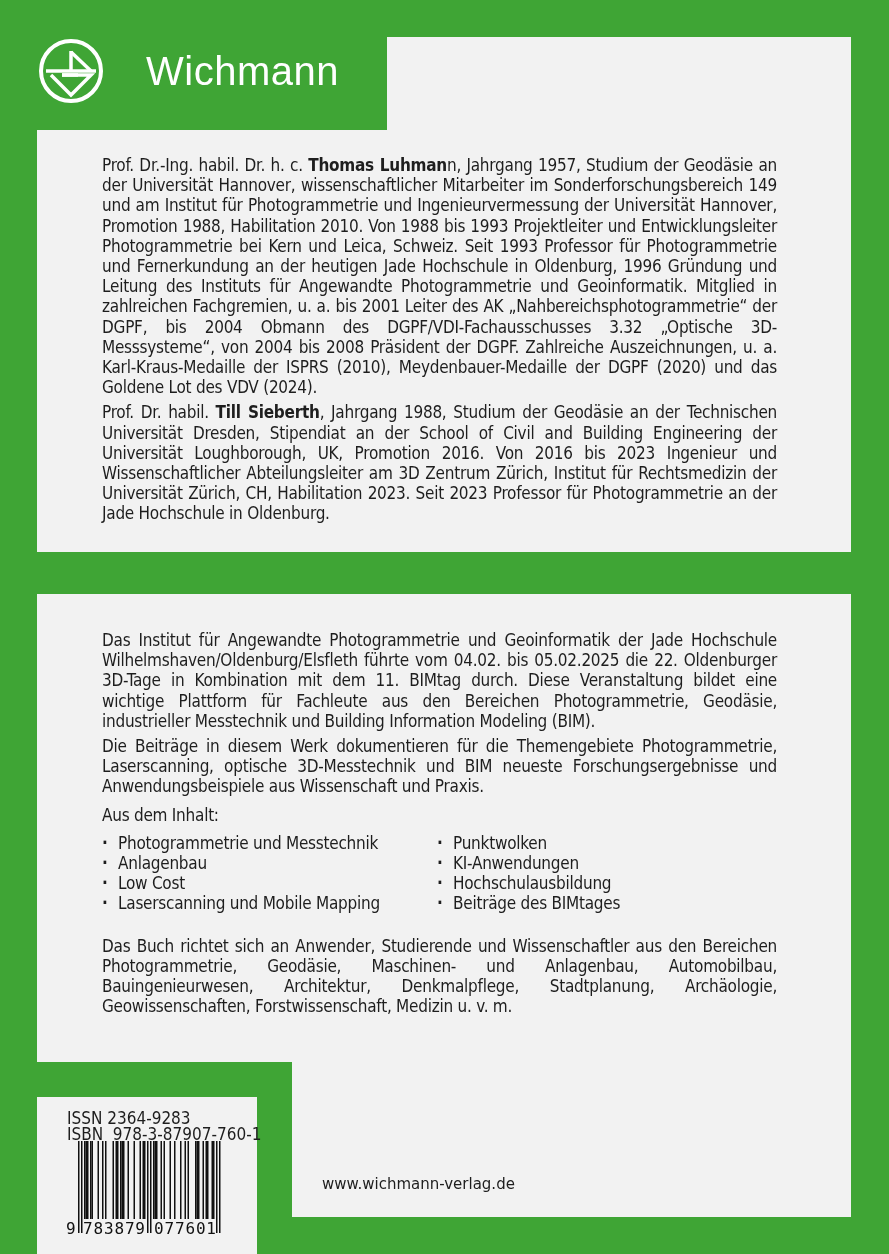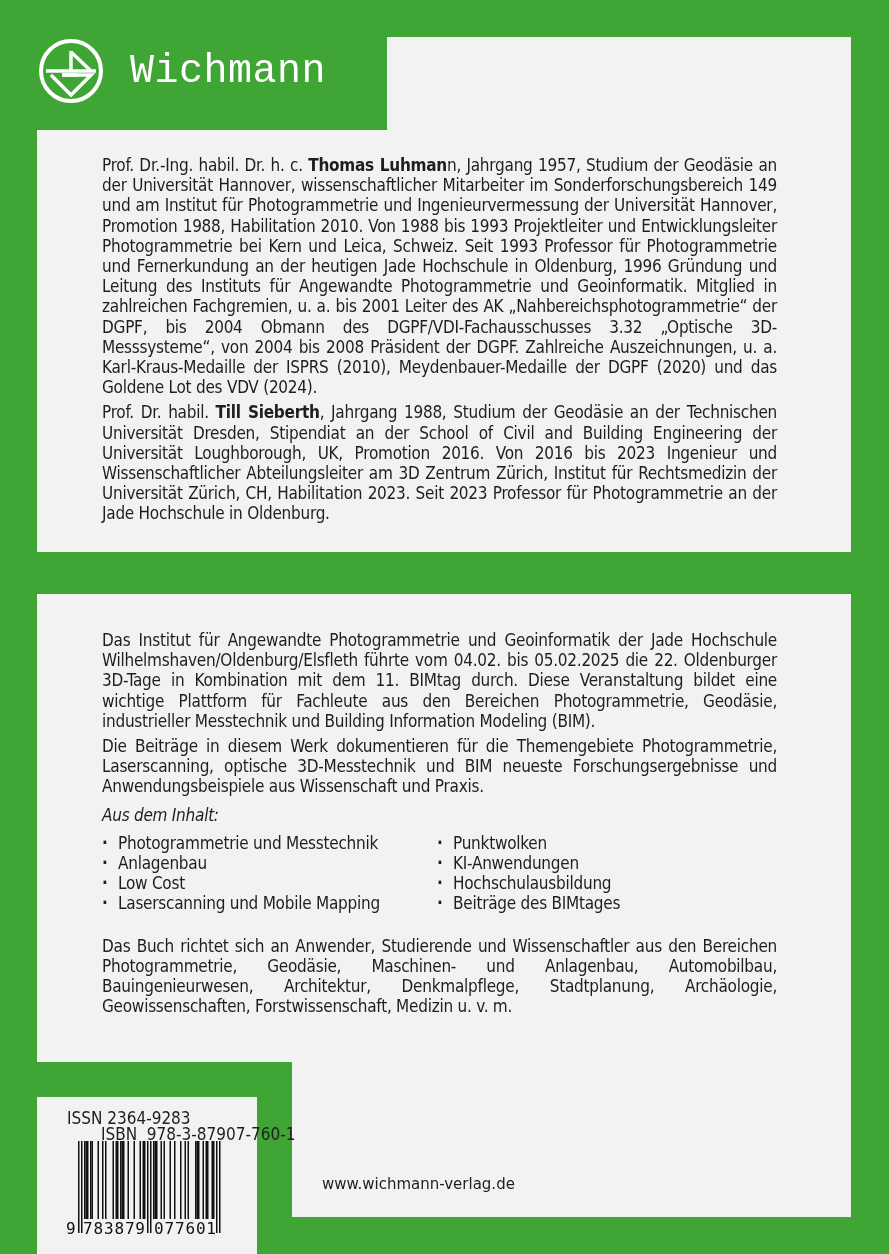--- a/index.html
+++ b/index.html
@@ -12,22 +12,22 @@
   .panel { position: absolute; background: #f2f2f2; }
   #top-main { left: 37px; top: 130px; width: 814px; height: 422px; }
   #top-notch { left: 387px; top: 37px; width: 464px; height: 94px; }
   #mid { left: 37px; top: 594px; width: 814px; height: 468px; }
   #bottom-right { left: 292px; top: 1062px; width: 559px; height: 155px; }
   #bottom-left { left: 37px; top: 1097px; width: 220px; height: 157px; }
 
   .logo { position: absolute; left: 38px; top: 38px; display: flex; align-items: center; }
   .logo svg { width: 66px; height: 66px; }
   .logo-text {
-    color: #ffffff; font-family: Liberation Mono, monospace;
-    font-size: 40px; margin-left: 26px; letter-spacing: 0.5px; font-weight: normal;
+    color: #ffffff; font-family: Liberation Sans, sans-serif;
+    font-size: 40px; margin-left: 42px; letter-spacing: 0.5px; font-weight: normal;
   }
 
   .text-block {
     position: absolute; left: 102px; width: 675px;
     font-size: 17px; line-height: 20.2px; text-align: justify;
     font-family: "DejaVu Sans Condensed", "DejaVu Sans", sans-serif;
     font-stretch: condensed;
     letter-spacing: -0.25px;
   }
   .text-block p { margin: 0 0 5px 0; }
@@ -79,40 +79,40 @@
     <span>Prof. Dr.-Ing. habil. Dr. h. c. </span><b>Thomas Luhman</b><span>n</span><span>, Jahrgang 1957, Studium der Geodäsie an der Universität Hannover, wissenschaftlicher Mitarbeiter im Sonderforschungsbereich 149 und am Institut für Photogrammetrie und Ingenieurvermessung der Universität Hannover, Promotion 1988, Habilitation 2010. Von 1988 bis 1993 Projektleiter und Entwicklungsleiter Photogrammetrie bei Kern und Leica, Schweiz. Seit 1993 Professor für Photogrammetrie und Fernerkundung an der heutigen Jade Hochschule in Oldenburg, 1996 Gründung und Leitung des Instituts für Angewandte Photogrammetrie und Geoinformatik. Mitglied in zahlreichen Fachgremien, u. a. bis 2001 Leiter des AK „Nahbereichsphotogrammetrie“ der DGPF, bis 2004 Obmann des DGPF/VDI-Fachausschusses 3.32 „Optische 3D-Messsysteme“, von 2004 bis 2008 Präsident der DGPF. Zahlreiche Auszeichnungen, u. a. Karl-Kraus-Medaille der ISPRS (2010), Meydenbauer-Medaille der DGPF (2020) und das Goldene Lot des VDV (2024).</span>
   </p>
   <p>
     <span>Prof. Dr. habil. </span><b>Till Sieberth</b><span></span><span>, Jahrgang 1988, Studium der Geodäsie an der Technischen Universität Dresden, Stipendiat an der School of Civil and Building Engineering der Universität Loughborough, UK, Promotion 2016. Von 2016 bis 2023 Ingenieur und Wissenschaftlicher Abteilungsleiter am 3D Zentrum Zürich, Institut für Rechtsmedizin der Universität Zürich, CH, Habilitation 2023. Seit 2023 Professor für Photogrammetrie an der Jade Hochschule in Oldenburg.</span>
   </p>
 </div>
 
 <div class="text-block" id="desc-block">
   <p>Das Institut für Angewandte Photogrammetrie und Geoinformatik der Jade Hochschule Wilhelmshaven/Oldenburg/Elsfleth führte vom 04.02. bis 05.02.2025 die 22. Oldenburger 3D-Tage in Kombination mit dem 11. BIMtag durch. Diese Veranstaltung bildet eine wichtige Plattform für Fachleute aus den Bereichen Photogrammetrie, Geodäsie, industrieller Messtechnik und Building Information Modeling (BIM).</p>
   <p>Die Beiträge in diesem Werk dokumentieren für die Themengebiete Photogrammetrie, Laserscanning, optische 3D-Messtechnik und BIM neueste Forschungsergebnisse und Anwendungsbeispiele aus Wissenschaft und Praxis.</p>
-  <p style="margin-top:8px;font-style:italic;">Aus dem Inhalt:</p>
+  <p style="margin-top:8px;">Aus dem Inhalt:</p>
   <div class="list-wrap">
     <ul class="list-col" id="list-left">
       <li>Photogrammetrie und Messtechnik</li>
       <li>Anlagenbau</li>
       <li>Low Cost</li>
       <li>Laserscanning und Mobile Mapping</li>
     </ul>
     <ul class="list-col" id="list-right">
       <li>Punktwolken</li>
       <li>KI-Anwendungen</li>
       <li>Hochschulausbildung</li>
       <li>Beiträge des BIMtages</li>
     </ul>
   </div>
   <p id="audience">Das Buch richtet sich an Anwender, Studierende und Wissenschaftler aus den Bereichen Photogrammetrie, Geodäsie, Maschinen- und Anlagenbau, Automobilbau, Bauingenieurwesen, Architektur, Denkmalpflege, Stadtplanung, Archäologie, Geowissenschaften, Forstwissenschaft, Medizin u. v. m.</p>
 </div>
 
 <div class="isbn-text" id="issn">ISSN 2364-9283</div>
-<div class="isbn-text" id="isbn" style="white-space:pre;margin-left:34px;">ISBN  978-3-87907-760-1</div>
+<div class="isbn-text" id="isbn" style="white-space:pre;">ISBN  978-3-87907-760-1</div>
 
 <svg id="barcode" viewBox="0 0 160 95">
   <g id="bars">
       <rect x="12" y="0" width="1.5" height="92" fill="#111"></rect>
       <rect x="15" y="0" width="1.5" height="92" fill="#111"></rect>
       <rect x="18" y="0" width="1.5" height="78" fill="#111"></rect>
       <rect x="19.5" y="0" width="1.5" height="78" fill="#111"></rect>
       <rect x="21" y="0" width="1.5" height="78" fill="#111"></rect>
       <rect x="24" y="0" width="1.5" height="78" fill="#111"></rect>
       <rect x="25.5" y="0" width="1.5" height="78" fill="#111"></rect>

